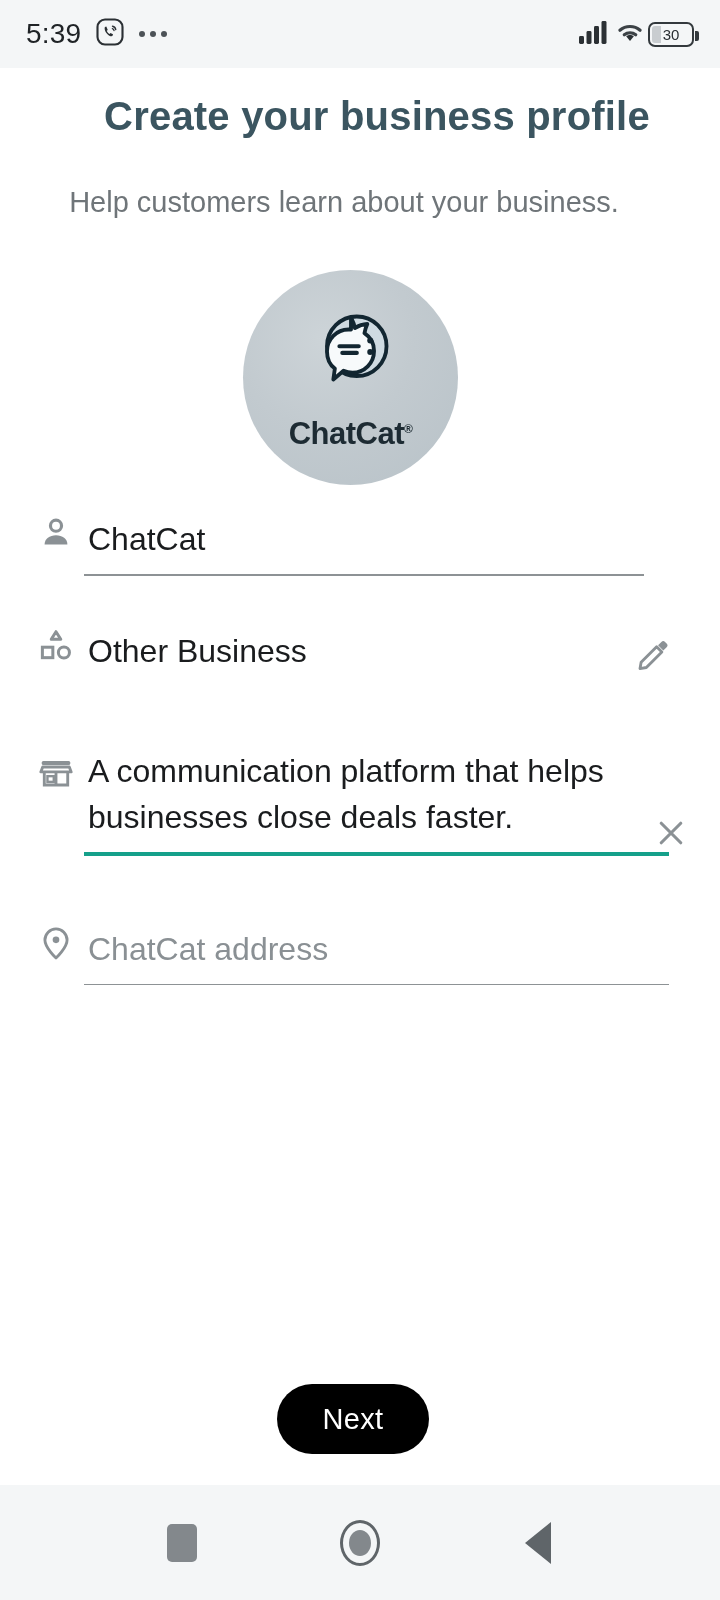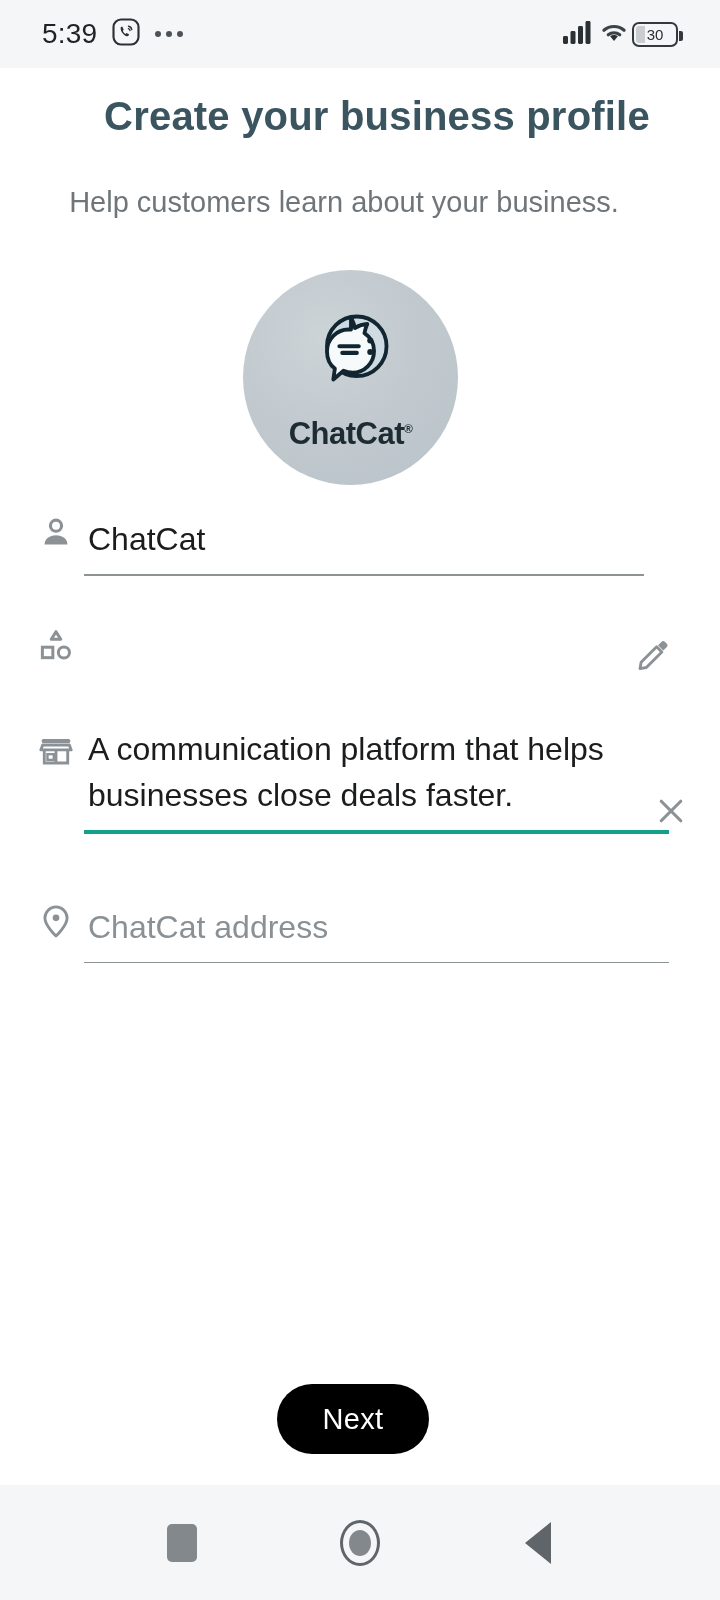--- a/index.html
+++ b/index.html
@@ -9,21 +9,21 @@
     background:#ffffff;
     overflow:hidden;
   }
   #screen { position:relative; width:720px; height:1600px; background:#ffffff; }
 
   
   .statusbar {
     position:absolute; top:0; left:0; width:720px; height:68px;
     background:#f4f6f7;
     display:flex; align-items:center; justify-content:space-between;
-    padding:0 42px;
+    padding:0 26px;
   }
   .sb-left { display:flex; align-items:center; gap:14px; }
   .sb-time { font-size:28px; color:#1f2326; letter-spacing:.2px; }
   .sb-right { display:flex; align-items:center; gap:1px; }
   .dots { display:flex; gap:5px; align-items:center; }
   .dots i { width:6px; height:6px; border-radius:50%; background:#4c5257; display:block; }
   .batt {
     position:relative; width:46px; height:25px; border:2.4px solid #33393d;
     border-radius:7px; display:flex; align-items:center; justify-content:center;
   }
@@ -196,20 +196,23 @@
     <div class="row-gap-1"></div>
 
     <div class="field">
       <span class="f-icon">
         <svg width="38" height="38" viewBox="0 0 24 24">
           <path d="M12 3.6l3 4.8H9z" fill="none" stroke="#8b9195" stroke-width="1.9" stroke-linejoin="round"></path>
           <rect x="3.4" y="13.4" width="6.6" height="6.6" fill="none" stroke="#8b9195" stroke-width="1.9"></rect>
           <circle cx="17" cy="16.7" r="3.5" fill="none" stroke="#8b9195" stroke-width="1.9"></circle>
         </svg>
       </span>
+      <span class="f-body">
+        <span class="f-text" style="display:block;">Other Business</span>
+      </span>
       <span class="f-action" style="top:8px;right:40px;">
         <svg width="38" height="38" viewBox="0 0 24 24">
           <path d="M4.5 16.6l9.8-9.8 3.3 3.3-9.8 9.8-4 .7z" fill="none" stroke="#8b9195" stroke-width="1.8" stroke-linejoin="round"></path>
           <path d="M15.2 5.9l2.1-2.1a1.6 1.6 0 012.3 0l1 1a1.6 1.6 0 010 2.3l-2.1 2.1z" fill="#8b9195"></path>
         </svg>
       </span>
     </div>
 
     <div class="row-gap-2"></div>
 

